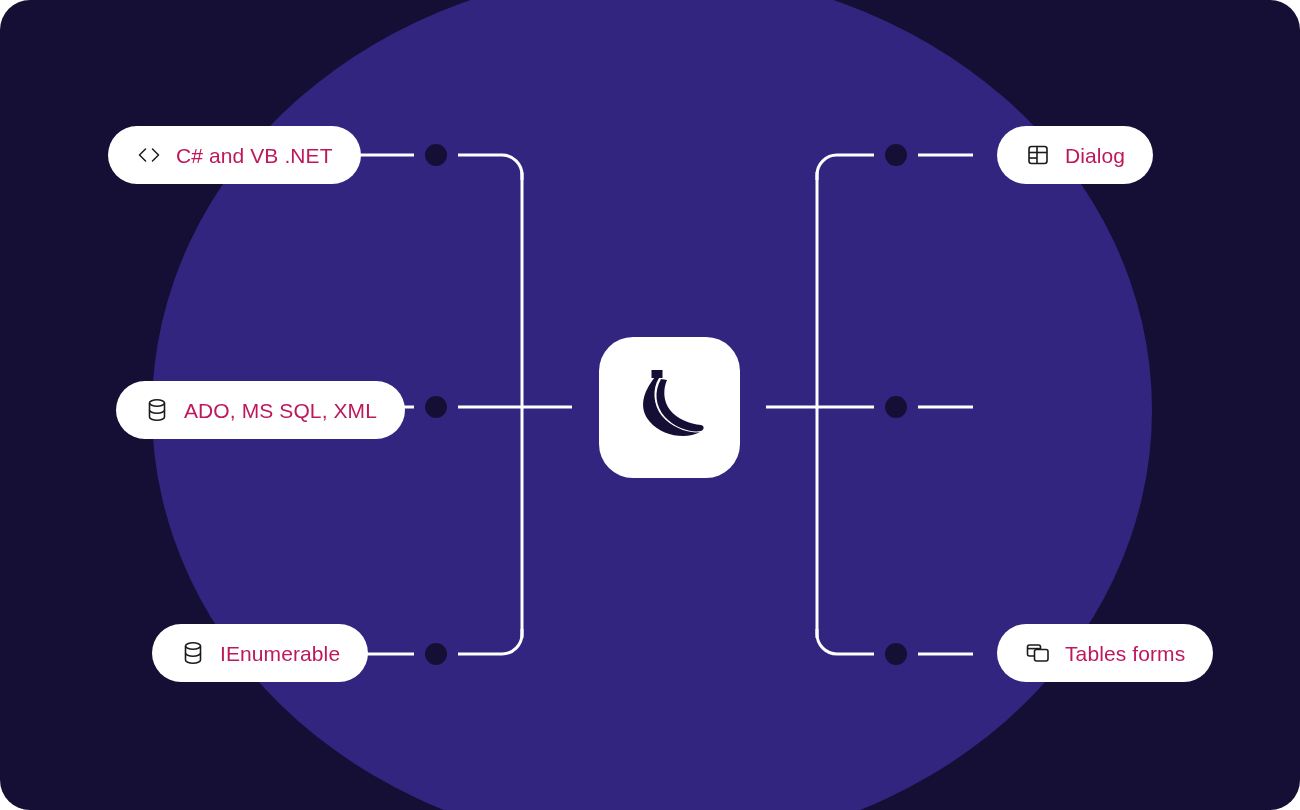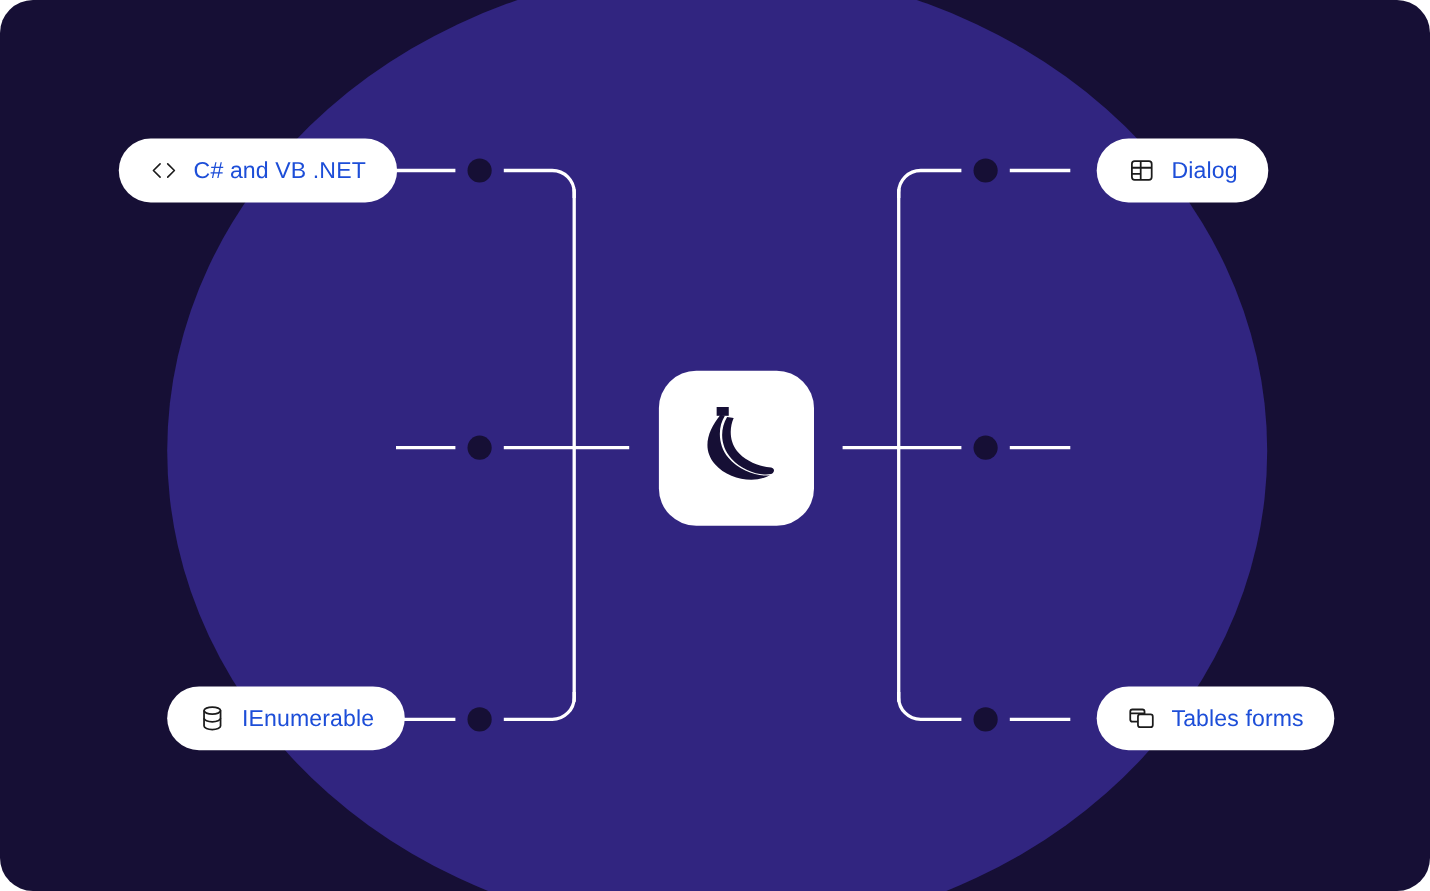--- a/index.html
+++ b/index.html
@@ -50,21 +50,21 @@
     gap: 14px;
     height: 58px;
     padding: 0 28px;
     background: #ffffff;
     border-radius: 29px;
     box-sizing: border-box;
     white-space: nowrap;
   }
   .pill .label {
     font-size: 21px;
-    color: #1d4ed8;
+    color: #be185d;
     letter-spacing: 0.1px;
     line-height: 1;
   }
   .pill .ico {
     display: flex;
     align-items: center;
     justify-content: center;
     width: 26px;
     height: 26px;
     flex: 0 0 auto;
@@ -137,20 +137,30 @@
   <div class="pill" id="pill-lang">
     <span class="ico">
       <svg width="30" height="20" viewBox="0 0 30 20">
         <path d="M11 3 L4 10 L11 17" fill="none" stroke="#1b1b1b" stroke-width="1.7" stroke-linecap="round" stroke-linejoin="round"></path>
         <path d="M19 3 L26 10 L19 17" fill="none" stroke="#1b1b1b" stroke-width="1.7" stroke-linecap="round" stroke-linejoin="round"></path>
       </svg>
     </span>
     <span class="label">C#  and VB .NET</span>
   </div>
 
+  <div class="pill" id="pill-data">
+    <span class="ico">
+      <svg width="20" height="24" viewBox="0 0 20 24">
+        <ellipse cx="10" cy="5" rx="7.5" ry="3.2" fill="none" stroke="#1b1b1b" stroke-width="1.6"></ellipse>
+        <path d="M2.5 5 V19 a7.5 3.2 0 0 0 15 0 V5" fill="none" stroke="#1b1b1b" stroke-width="1.6"></path>
+        <path d="M2.5 12 a7.5 3.2 0 0 0 15 0" fill="none" stroke="#1b1b1b" stroke-width="1.6"></path>
+      </svg>
+    </span>
+    <span class="label">ADO, MS SQL, XML</span>
+  </div>
 
   <div class="pill" id="pill-ienum">
     <span class="ico">
       <svg width="20" height="24" viewBox="0 0 20 24">
         <ellipse cx="10" cy="5" rx="7.5" ry="3.2" fill="none" stroke="#1b1b1b" stroke-width="1.6"></ellipse>
         <path d="M2.5 5 V19 a7.5 3.2 0 0 0 15 0 V5" fill="none" stroke="#1b1b1b" stroke-width="1.6"></path>
         <path d="M2.5 12 a7.5 3.2 0 0 0 15 0" fill="none" stroke="#1b1b1b" stroke-width="1.6"></path>
       </svg>
     </span>
     <span class="label">IEnumerable</span>

